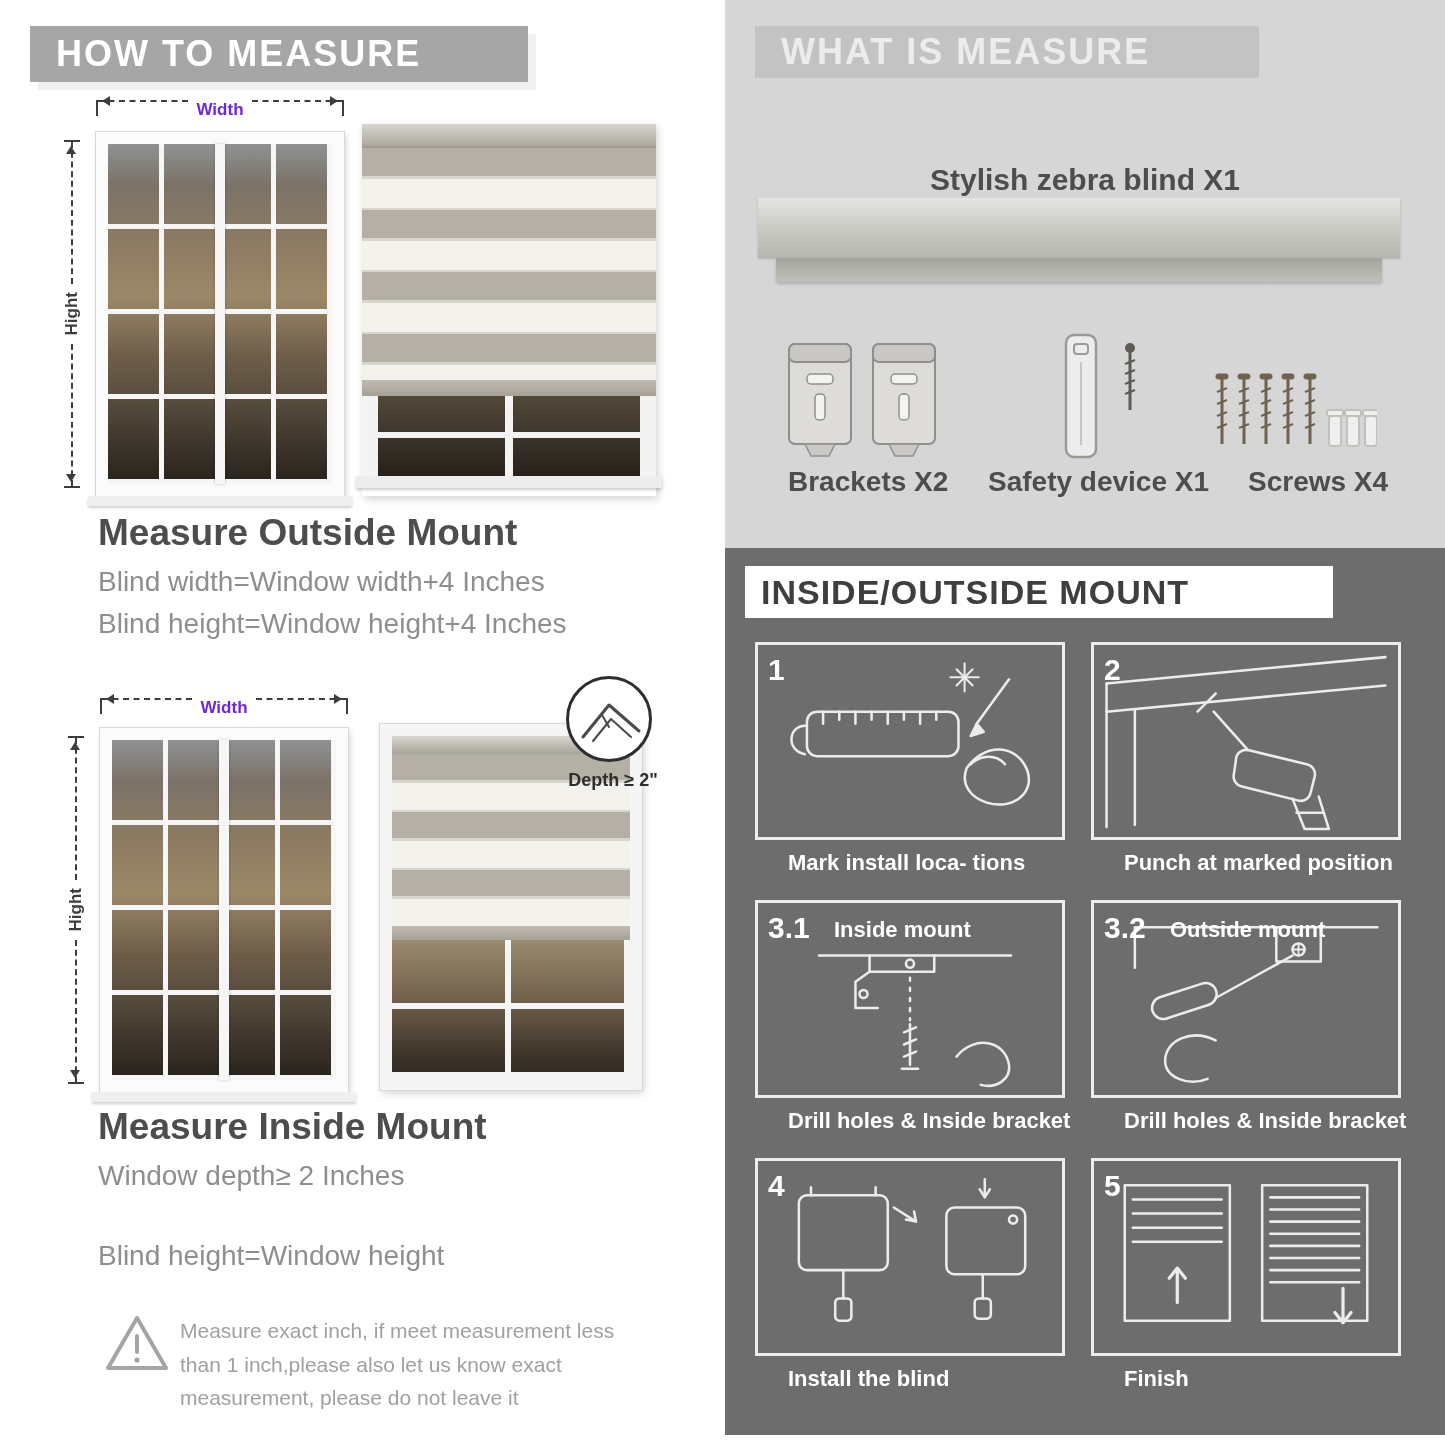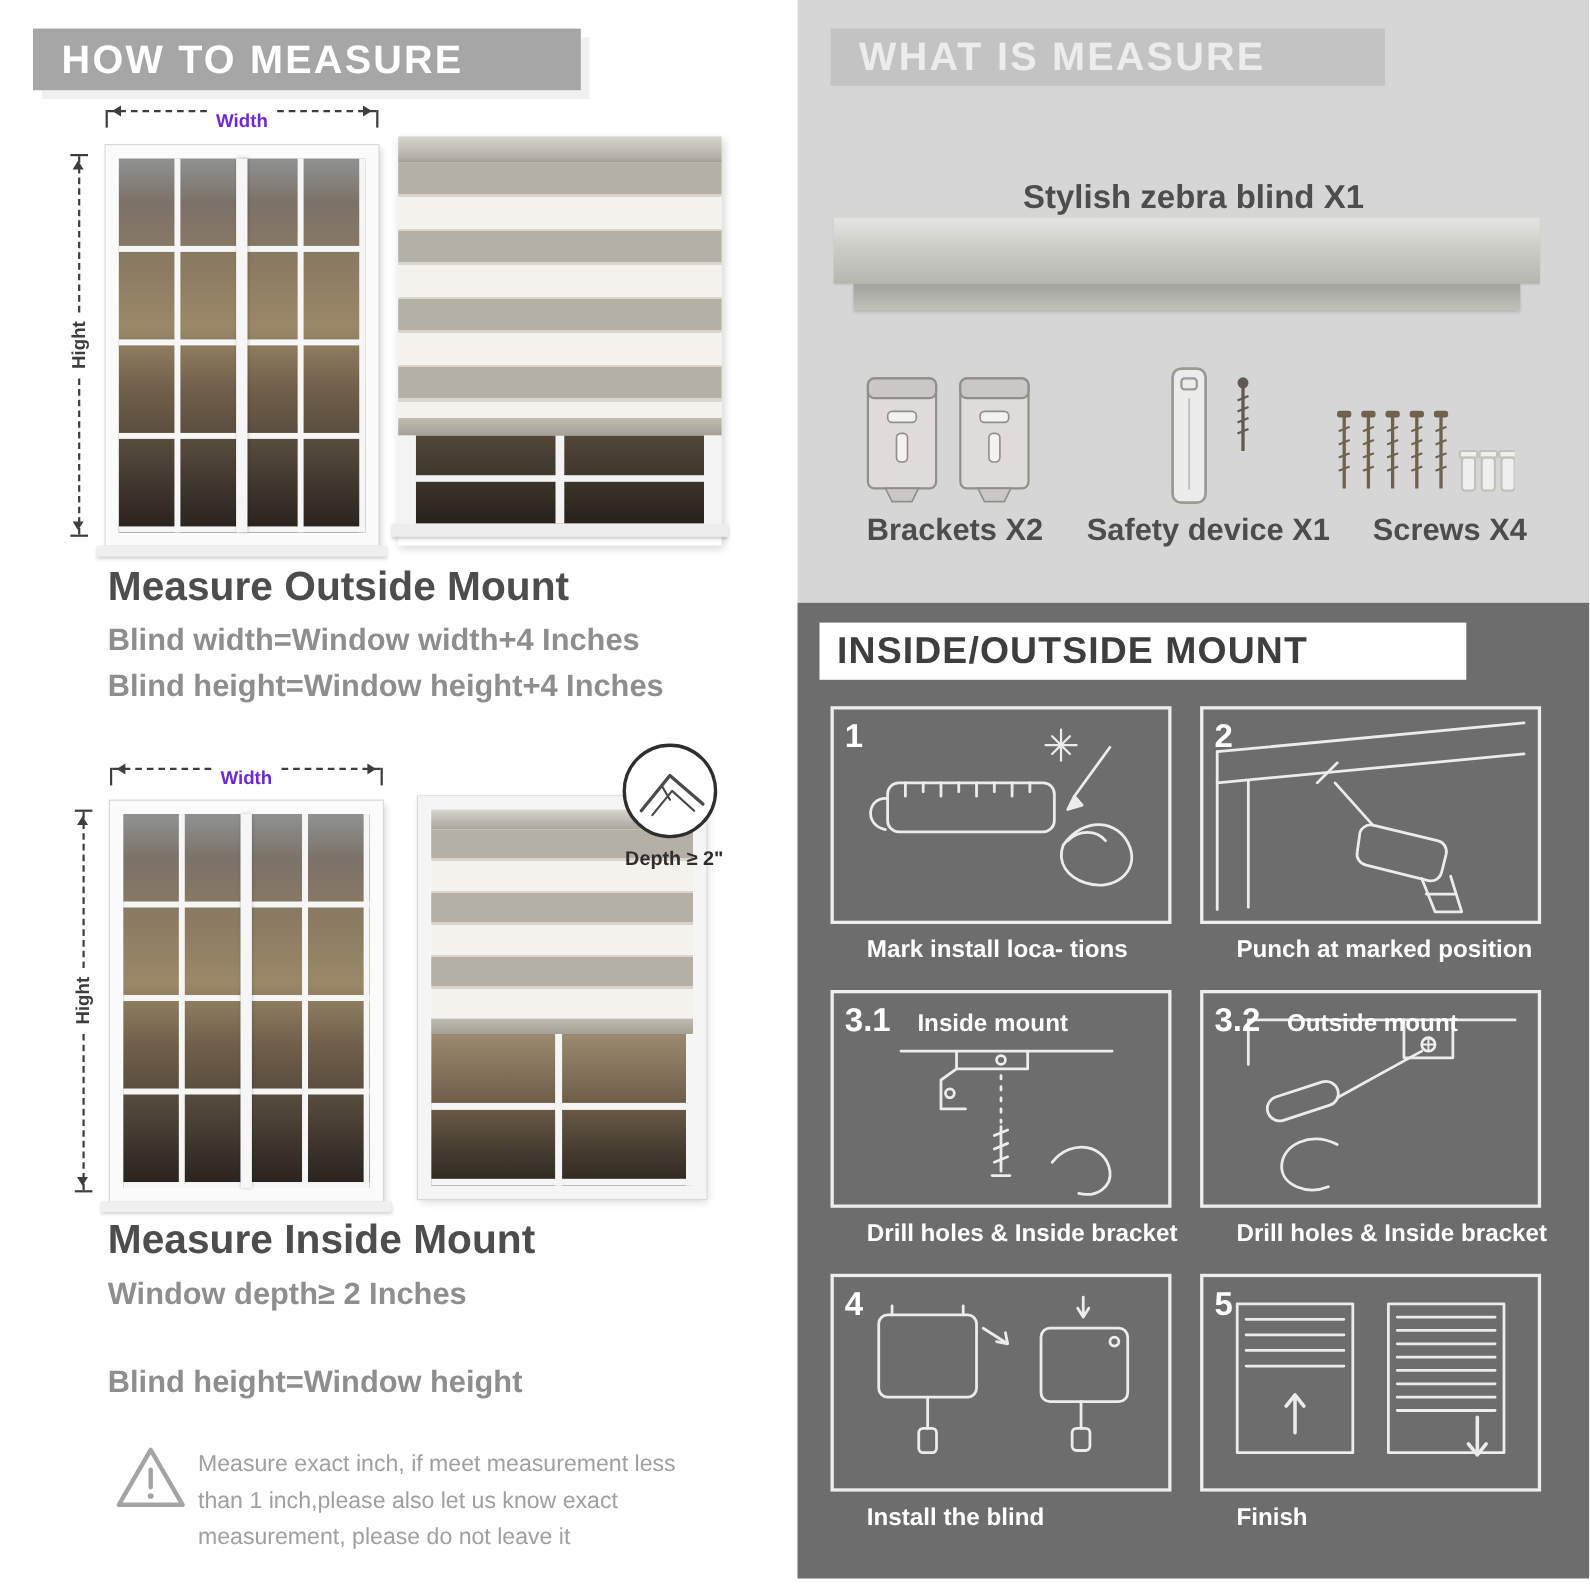--- a/index.html
+++ b/index.html
@@ -5,21 +5,21 @@
   html,body{margin:0;padding:0;background:#fff;}
   .canvas{position:relative;width:1445px;height:1445px;background:#fff;overflow:hidden;
           font-family:"Liberation Sans","DejaVu Sans",sans-serif;color:#4d4d4d;}
   .abs{position:absolute;}
 
   
   .banner-left{left:30px;top:26px;width:472px;height:56px;background:#a6a6a6;color:#fff;
     font-size:36px;font-weight:700;letter-spacing:2px;line-height:56px;padding-left:26px;
     box-shadow:8px 8px 0 rgba(0,0,0,0.06);}
   .sec-title{font-size:37px;font-weight:700;color:#4d4d4d;}
-  .sec-line{font-size:28px;font-weight:700;color:#8e8e8e;}
+  .sec-line{font-size:28px;font-weight:400;color:#8e8e8e;}
 
   .window-fig{background:#fbfbfb;padding:12px;box-shadow:0 0 0 1px #d8d8d8,2px 3px 6px rgba(0,0,0,0.18);}
   .window-fig::after{content:'';position:absolute;left:-8px;right:-8px;bottom:-10px;height:10px;
     background:#efefef;box-shadow:0 2px 3px rgba(0,0,0,0.18);}
   .panes{position:relative;width:100%;height:100%;
     background-image:
       linear-gradient(90deg, transparent calc(100% - 5px), #f6f6f6 0),
       linear-gradient(180deg, transparent calc(100% - 5px), #f6f6f6 0),
       linear-gradient(180deg,#8f9292 0%,#7b7268 12%,#8d7c62 30%,#9a8868 45%,#6f5f4a 62%,#52483a 78%,#362f27 92%,#27221c 100%);
     background-size:25% 100%,100% 25%,100% 100%;}

